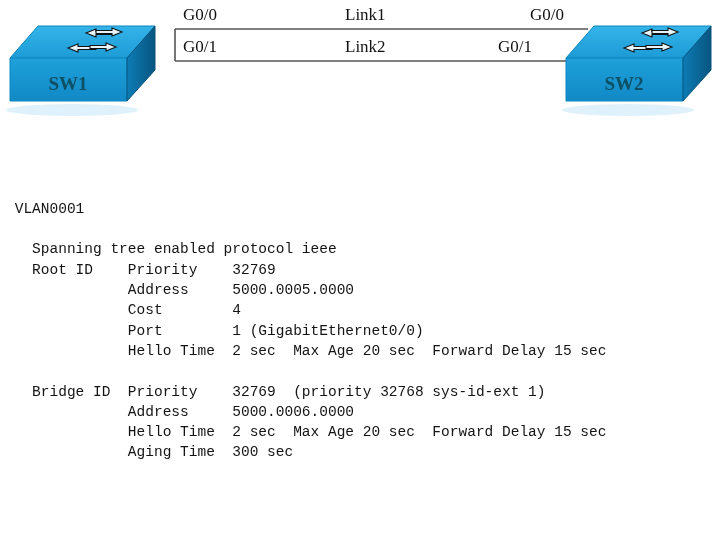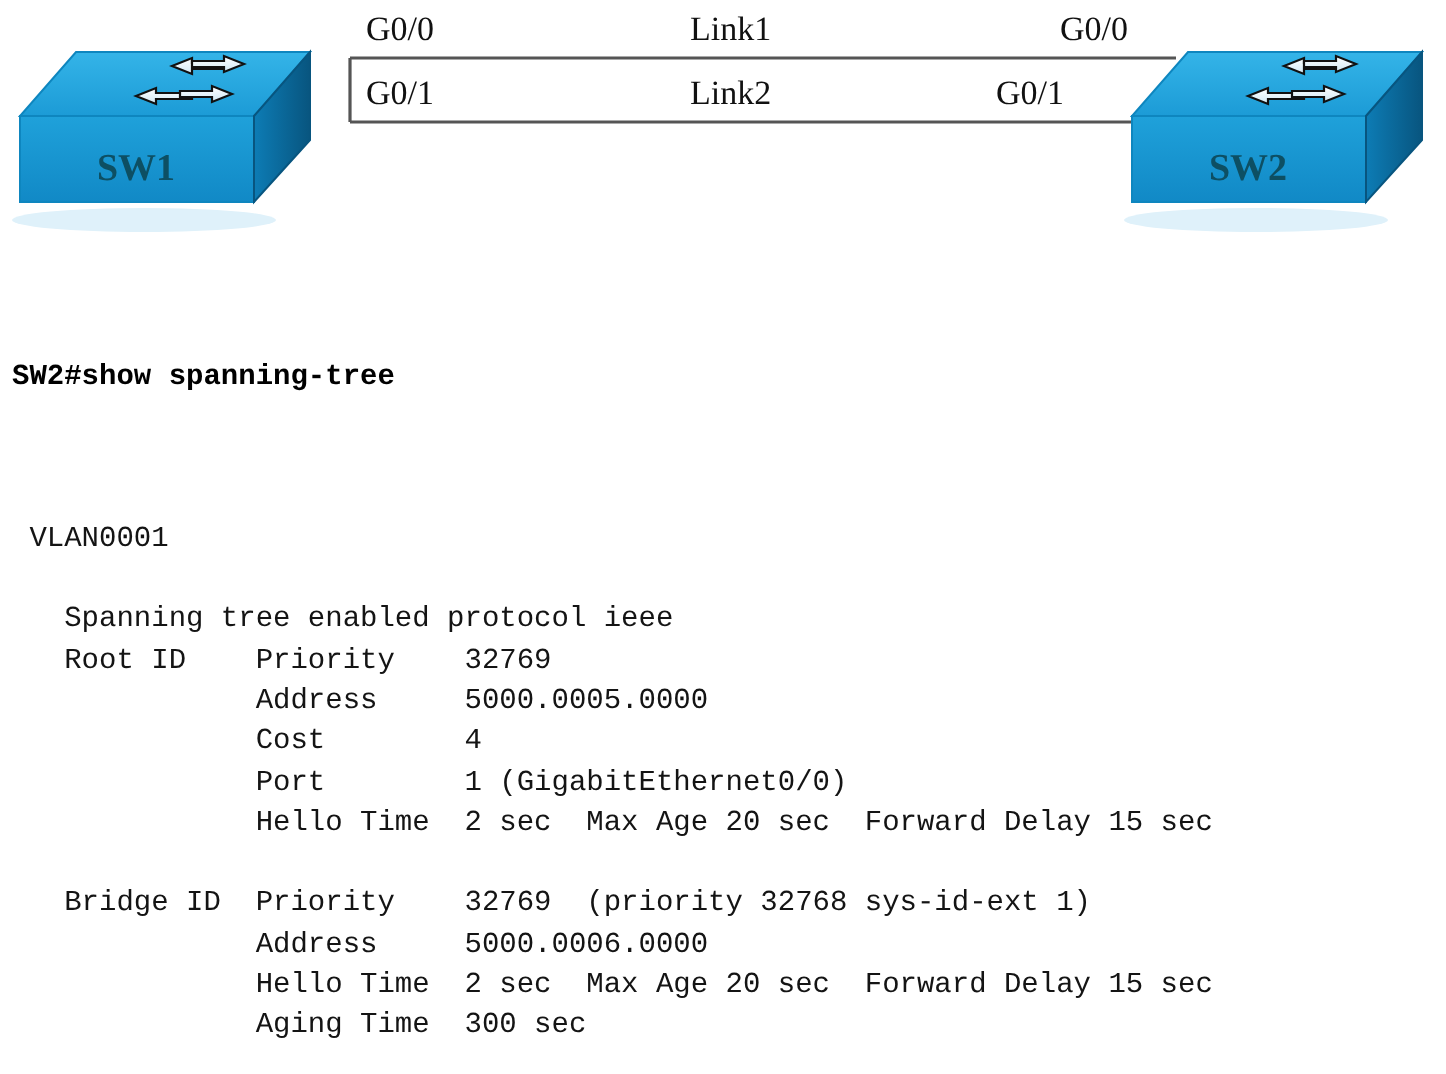--- a/index.html
+++ b/index.html
@@ -144,15 +144,14 @@
     <text class="diag-label" x="345" y="20">Link1</text>
     <text class="diag-label" x="530" y="20">G0/0</text>
 
     <text class="diag-label" x="183" y="52">G0/1</text>
     <text class="diag-label" x="345" y="52">Link2</text>
     <text class="diag-label" x="498" y="52">G0/1</text>
   </svg>
 </div>
 
 <div id="terminal">
-  <div class="line cmd">SW2#show spanning-tree</div>
   <div id="terminal-body"><div class="line blank">&nbsp;</div><div class="line"> VLAN0001</div><div class="line blank">&nbsp;</div><div class="line">   Spanning tree enabled protocol ieee</div><div class="line">   Root ID    Priority    32769</div><div class="line">              Address     5000.0005.0000</div><div class="line">              Cost        4</div><div class="line">              Port        1 (GigabitEthernet0/0)</div><div class="line">              Hello Time  2 sec  Max Age 20 sec  Forward Delay 15 sec</div><div class="line blank">&nbsp;</div><div class="line">   Bridge ID  Priority    32769  (priority 32768 sys-id-ext 1)</div><div class="line">              Address     5000.0006.0000</div><div class="line">              Hello Time  2 sec  Max Age 20 sec  Forward Delay 15 sec</div><div class="line">              Aging Time  300 sec</div><div class="line blank">&nbsp;</div></div>
 </div>
 
 </body></html>

